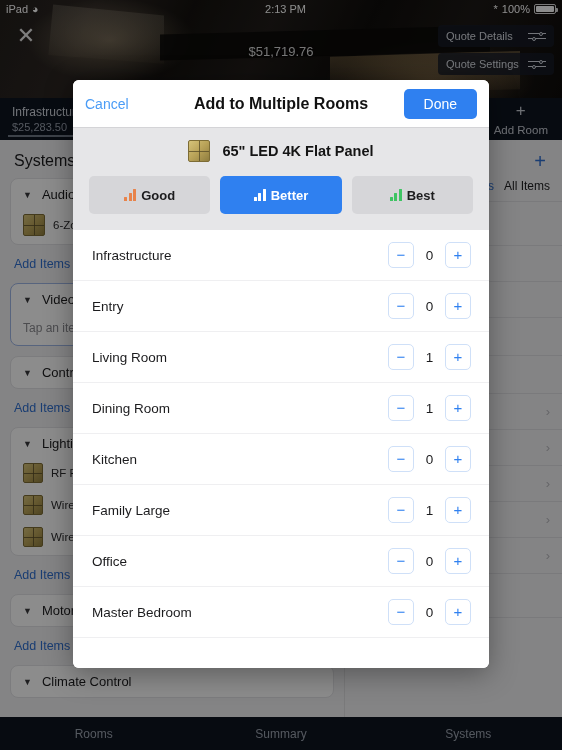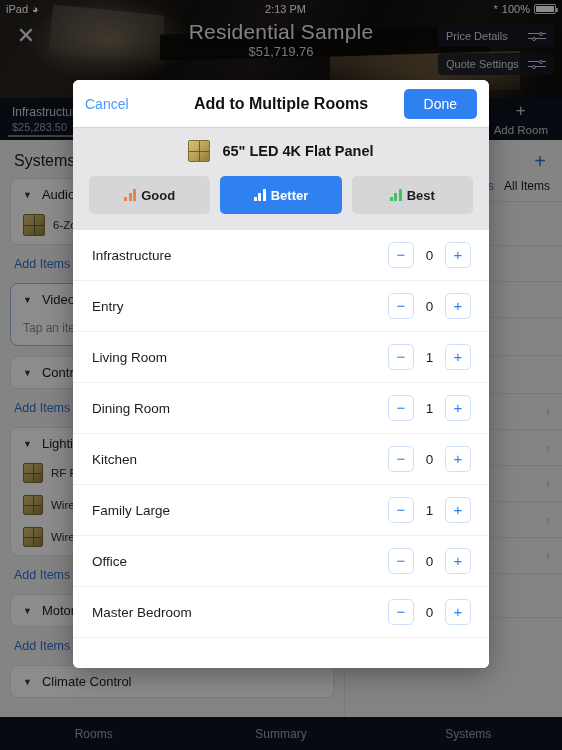--- a/index.html
+++ b/index.html
@@ -229,25 +229,24 @@
       <div class="sb-right">
         <span>*</span>
         <span>100%</span>
         <span class="batt">
             <i></i>
           </span>
       </div>
     </div>
 
     <div class="close-x">✕</div>
-    <div class="hero-title">Residential Sample</div>
     <div class="hero-sub">$51,719.76</div>
 
     <div class="hero-btn b1">
-      <span>Price Details</span>
+      <span>Quote Details</span>
       <span class="slider-ic">
           <span></span>
           <span></span>
           <i></i>
           <i></i>
         </span>
     </div>
     <div class="hero-btn b2">
       <span>Quote Settings</span>
       <span class="slider-ic">

